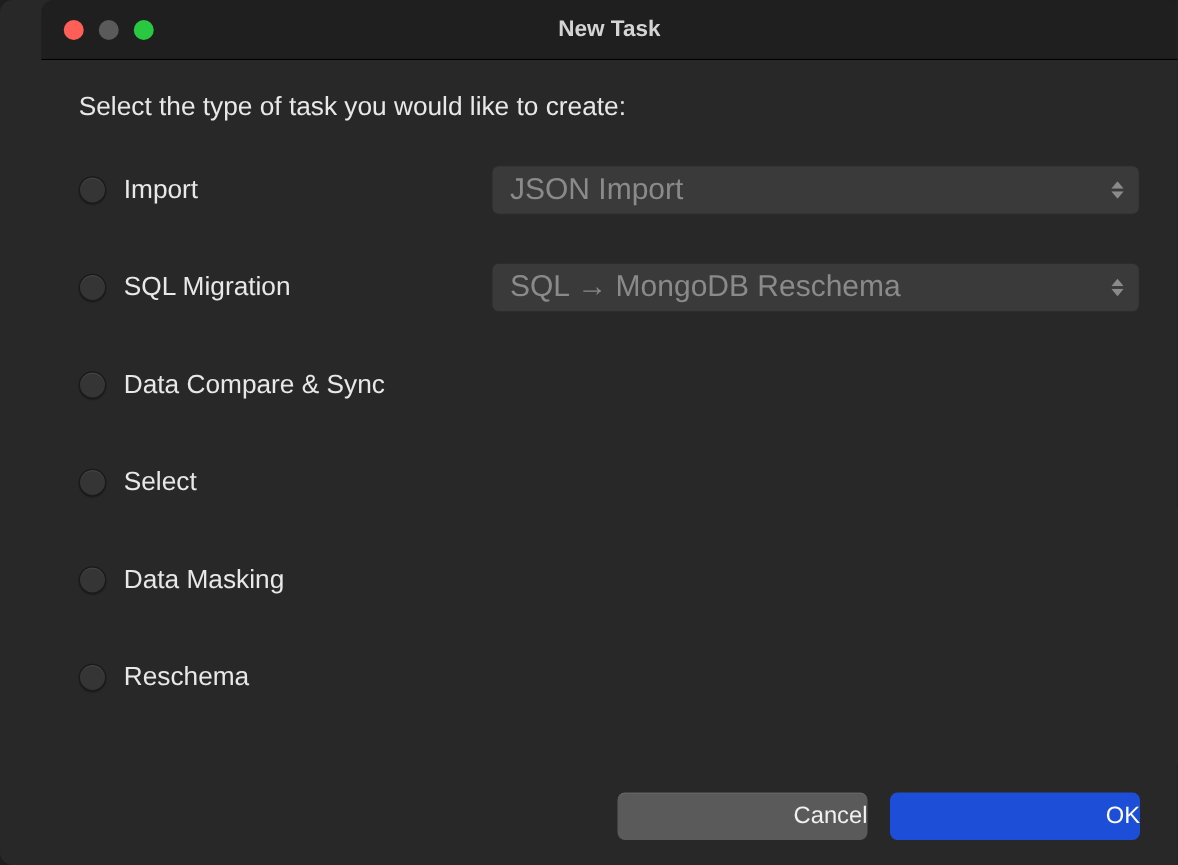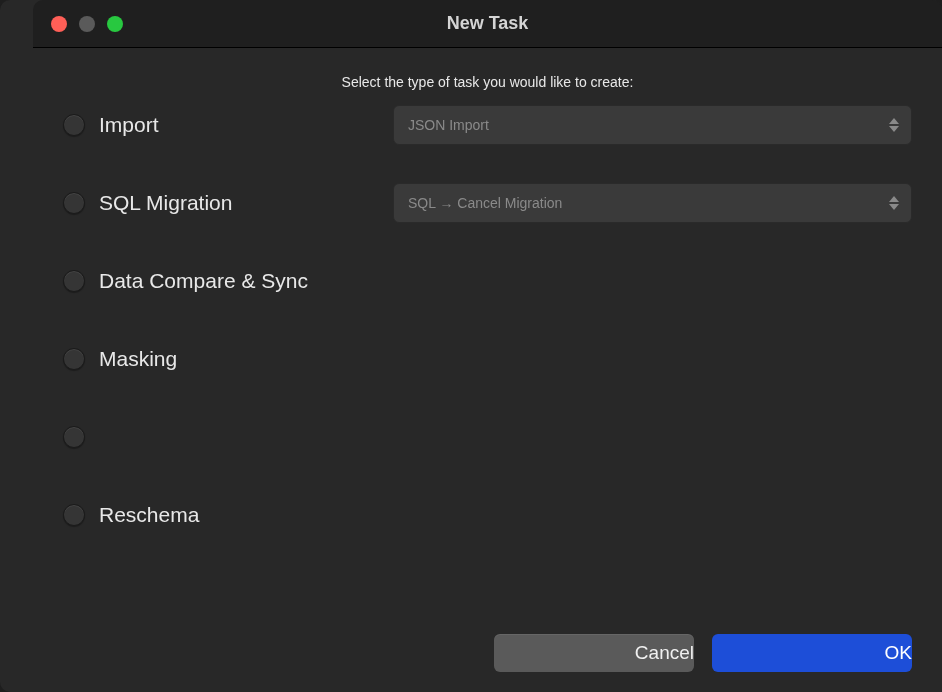--- a/index.html
+++ b/index.html
@@ -67,24 +67,23 @@
     .content {
       flex: 1;
       padding: 26px 30px 20px 30px;
       display: flex;
       flex-direction: column;
       background: #282828;
     }
 
     .prompt {
       color: #e8e8e8;
-      font-size: 14px;
+      font-size: 21px;
       font-weight: 400;
-      margin-bottom: 21px;
-      text-align: center;
+      margin-bottom: 40px;
     }
 
     .options {
       display: flex;
       flex-direction: column;
       gap: 50px;
     }
 
     .option-row {
       display: flex;
@@ -135,21 +134,21 @@
     .dropdown {
       flex: 1;
       height: 40px;
       background: #3a3a3a;
       border: 1px solid #2a2a2a;
       border-radius: 6px;
       display: flex;
       align-items: center;
       padding: 0 14px;
       color: #8a8a8a;
-      font-size: 14px;
+      font-size: 24px;
       position: relative;
       cursor: pointer;
       max-width: 543px;
     }
 
     .dropdown-arrows {
       position: absolute;
       right: 12px;
       top: 50%;
       transform: translateY(-50%);
@@ -232,21 +231,21 @@
           </span>
         </div>
       </div>
 
       <div class="option-row">
         <div class="radio-wrap">
           <div class="radio"></div>
           <span class="radio-label">SQL Migration</span>
         </div>
         <div class="dropdown">
-          <span>SQL → Cancel Migration</span>
+          <span>SQL → MongoDB Reschema</span>
           <span class="dropdown-arrows">
             <svg viewBox="0 0 10 6">
                 <path d="M5 0 L10 6 L0 6 Z"></path>
               </svg>
             <svg viewBox="0 0 10 6">
                 <path d="M0 0 L10 0 L5 6 Z"></path>
               </svg>
           </span>
         </div>
       </div>
@@ -254,27 +253,28 @@
       <div class="option-row">
         <div class="radio-wrap">
           <div class="radio"></div>
           <span class="radio-label">Data Compare &amp; Sync</span>
         </div>
       </div>
 
       <div class="option-row">
         <div class="radio-wrap">
           <div class="radio"></div>
-          <span class="radio-label">Masking</span>
-        </div>
-      </div>
-
-      <div class="option-row">
-        <div class="radio-wrap">
-          <div class="radio"></div>
+          <span class="radio-label">Select</span>
+        </div>
+      </div>
+
+      <div class="option-row">
+        <div class="radio-wrap">
+          <div class="radio"></div>
+          <span class="radio-label">Data Masking</span>
         </div>
       </div>
 
       <div class="option-row">
         <div class="radio-wrap">
           <div class="radio"></div>
           <span class="radio-label">Reschema</span>
         </div>
       </div>
 

